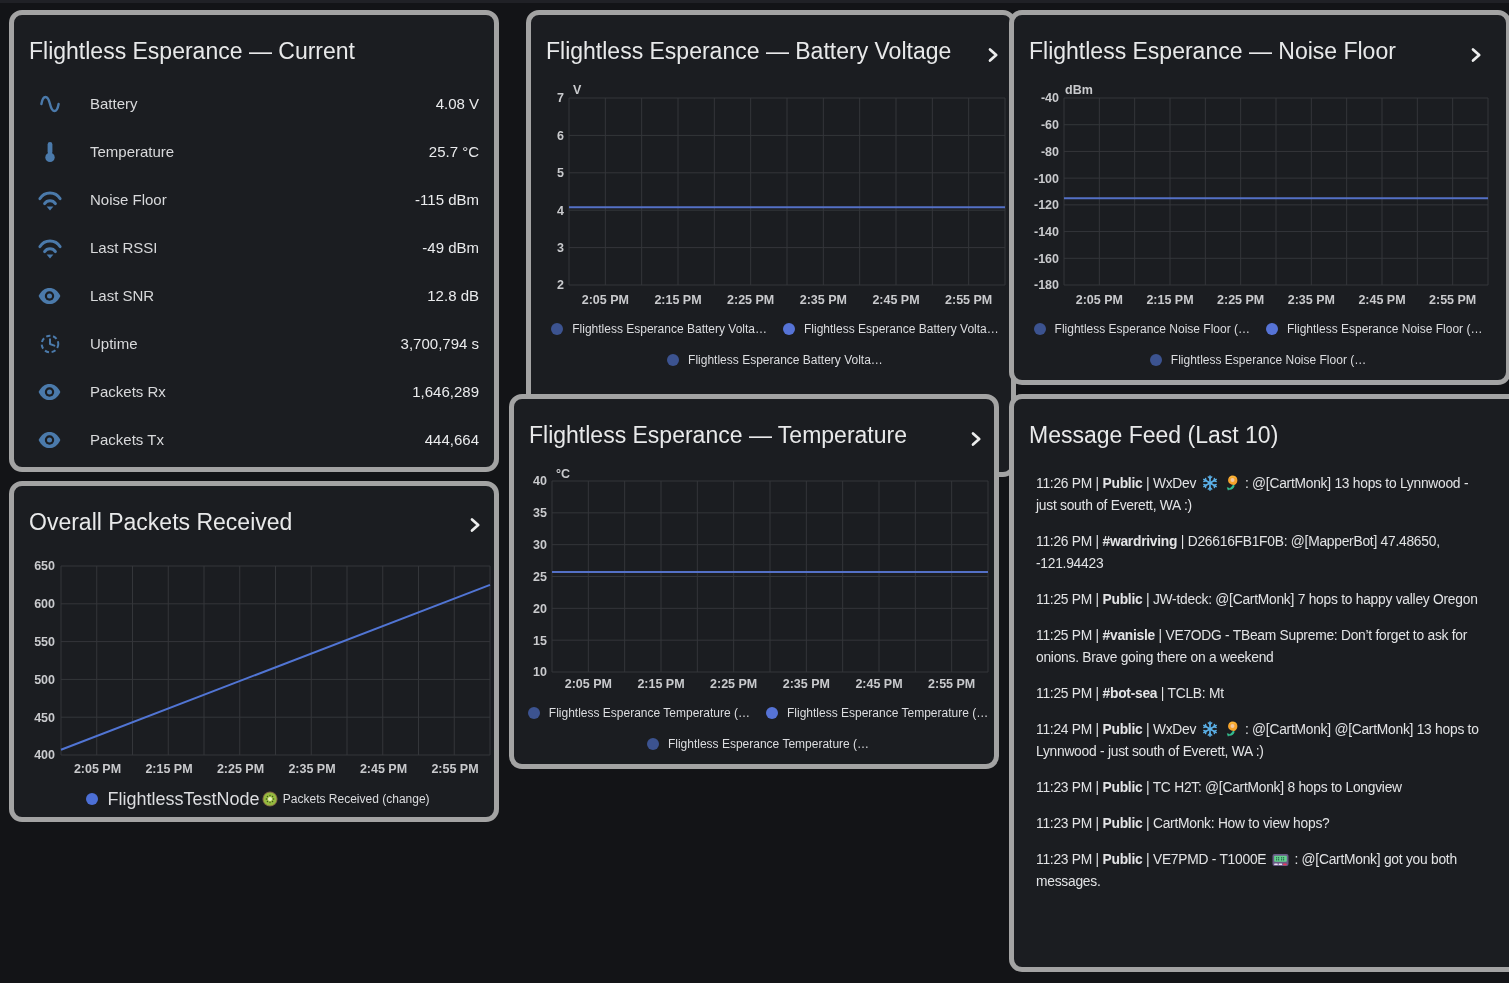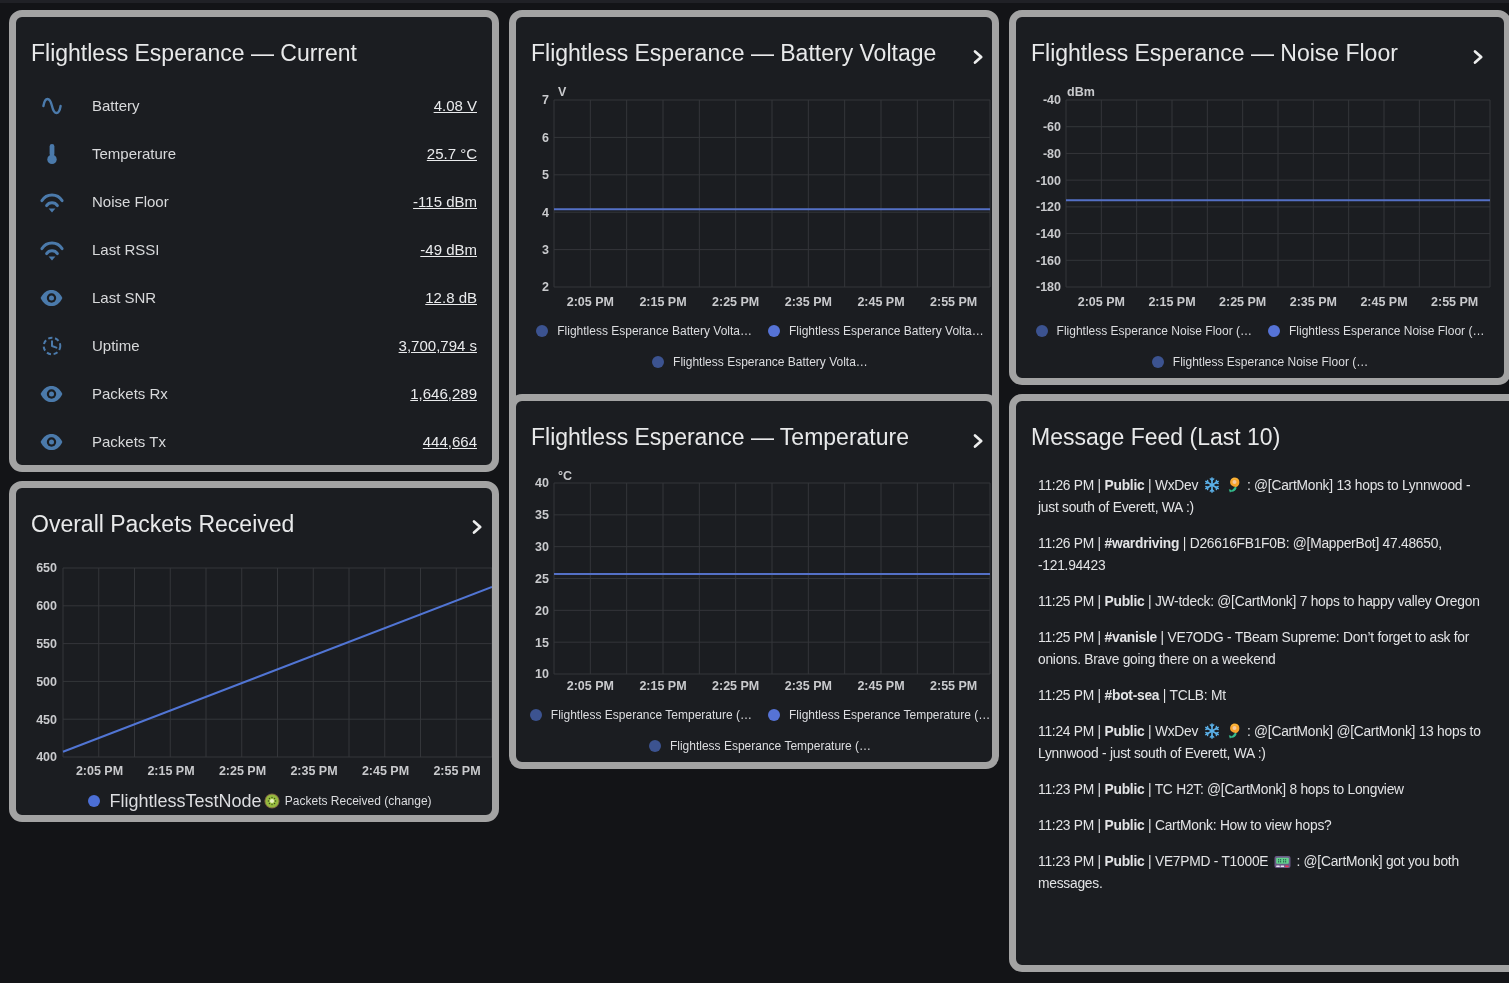--- a/index.html
+++ b/index.html
@@ -1,21 +1,21 @@
 <!DOCTYPE html>
 <html><head><meta charset="utf-8">
 <style>
 * { margin:0; padding:0; box-sizing:border-box; }
 html,body { width:1509px; height:983px; background:#131417; font-family:"Liberation Sans", sans-serif; overflow:hidden; }
 .topstrip { position:absolute; left:0; top:0; width:1509px; height:3px; background:#202126; }
-.panel { position:absolute; background:#1b1d21; border:7px solid #a3a3a3; border-radius:13px; overflow:hidden; }
+.panel { position:absolute; background:#1b1d21; border:5px solid #a3a3a3; border-radius:13px; overflow:hidden; }
 .ptitle { position:absolute; left:15px; top:23px; font-size:23px; color:#e8e9ea; }
 .ic { position:absolute; }
 .rlab { position:absolute; left:76px; font-size:15px; line-height:20px; color:#d8d9db; }
-.rval { position:absolute; right:15px; font-size:15px; line-height:20px; color:#eaebed; text-align:center;text-decoration:underline; }
+.rval { position:absolute; right:15px; font-size:15px; line-height:20px; color:#eaebed; text-align:center; }
 .chart { position:absolute; left:0; top:0; }
 .lrow { position:absolute; left:0; width:488px; display:flex; justify-content:center; align-items:center; gap:30px; height:17px; }
 .li { display:inline-flex; align-items:center; }
 .dot { width:12px; height:12px; border-radius:50%; display:inline-block; margin-right:9px; flex:none; }
 .lt { color:#dcdde0; white-space:nowrap; }
 .msgs { position:absolute; left:22px; top:74px; width:462px; }
 .msg { font-size:13.8px; letter-spacing:-0.25px; line-height:22px; color:#e2e3e5; margin-bottom:14px; white-space:nowrap; }
 .msg b { font-weight:bold; }
 .em { display:inline-block; vertical-align:-3px; margin:0 2px; }
 text { font-family:"Liberation Sans", sans-serif; }
@@ -130,21 +130,21 @@
           <circle cx="5.45" cy="10.55" r="0.7" fill="#3d4d1e"></circle>
           <circle cx="4.40" cy="8.00" r="0.7" fill="#3d4d1e"></circle>
           <circle cx="5.45" cy="5.45" r="0.7" fill="#3d4d1e"></circle>
           <circle cx="8.00" cy="4.40" r="0.7" fill="#3d4d1e"></circle>
           <circle cx="10.55" cy="5.45" r="0.7" fill="#3d4d1e"></circle>
         </svg>
         <span class="lt" style="font-size:12px">&nbsp;Packets Received (change)</span>
       </span>
     </div>
   </div>
-<div class="panel" style="left:509px;top:10px;width:490px;height:467px">
+<div class="panel" style="left:526px;top:10px;width:490px;height:467px">
     <div class="ptitle">Flightless Esperance — Battery Voltage</div>
     <svg style="position:absolute;left:456px;top:31px" width="12" height="18" viewBox="0 0 12 18">
       <polyline points="3,3.5 9.2,9 3,14.5" fill="none" stroke="#eceded" stroke-width="2.7" stroke-linecap="round" stroke-linejoin="round"></polyline>
     </svg>
     <svg class="chart" width="488" height="375" viewBox="0 0 488 375">
       <line x1="38" y1="83.00" x2="474" y2="83.00" stroke="#34363a" stroke-width="1"></line>
       <line x1="38" y1="120.40" x2="474" y2="120.40" stroke="#34363a" stroke-width="1"></line>
       <line x1="38" y1="157.80" x2="474" y2="157.80" stroke="#34363a" stroke-width="1"></line>
       <line x1="38" y1="195.20" x2="474" y2="195.20" stroke="#34363a" stroke-width="1"></line>
       <line x1="38" y1="232.60" x2="474" y2="232.60" stroke="#34363a" stroke-width="1"></line>

